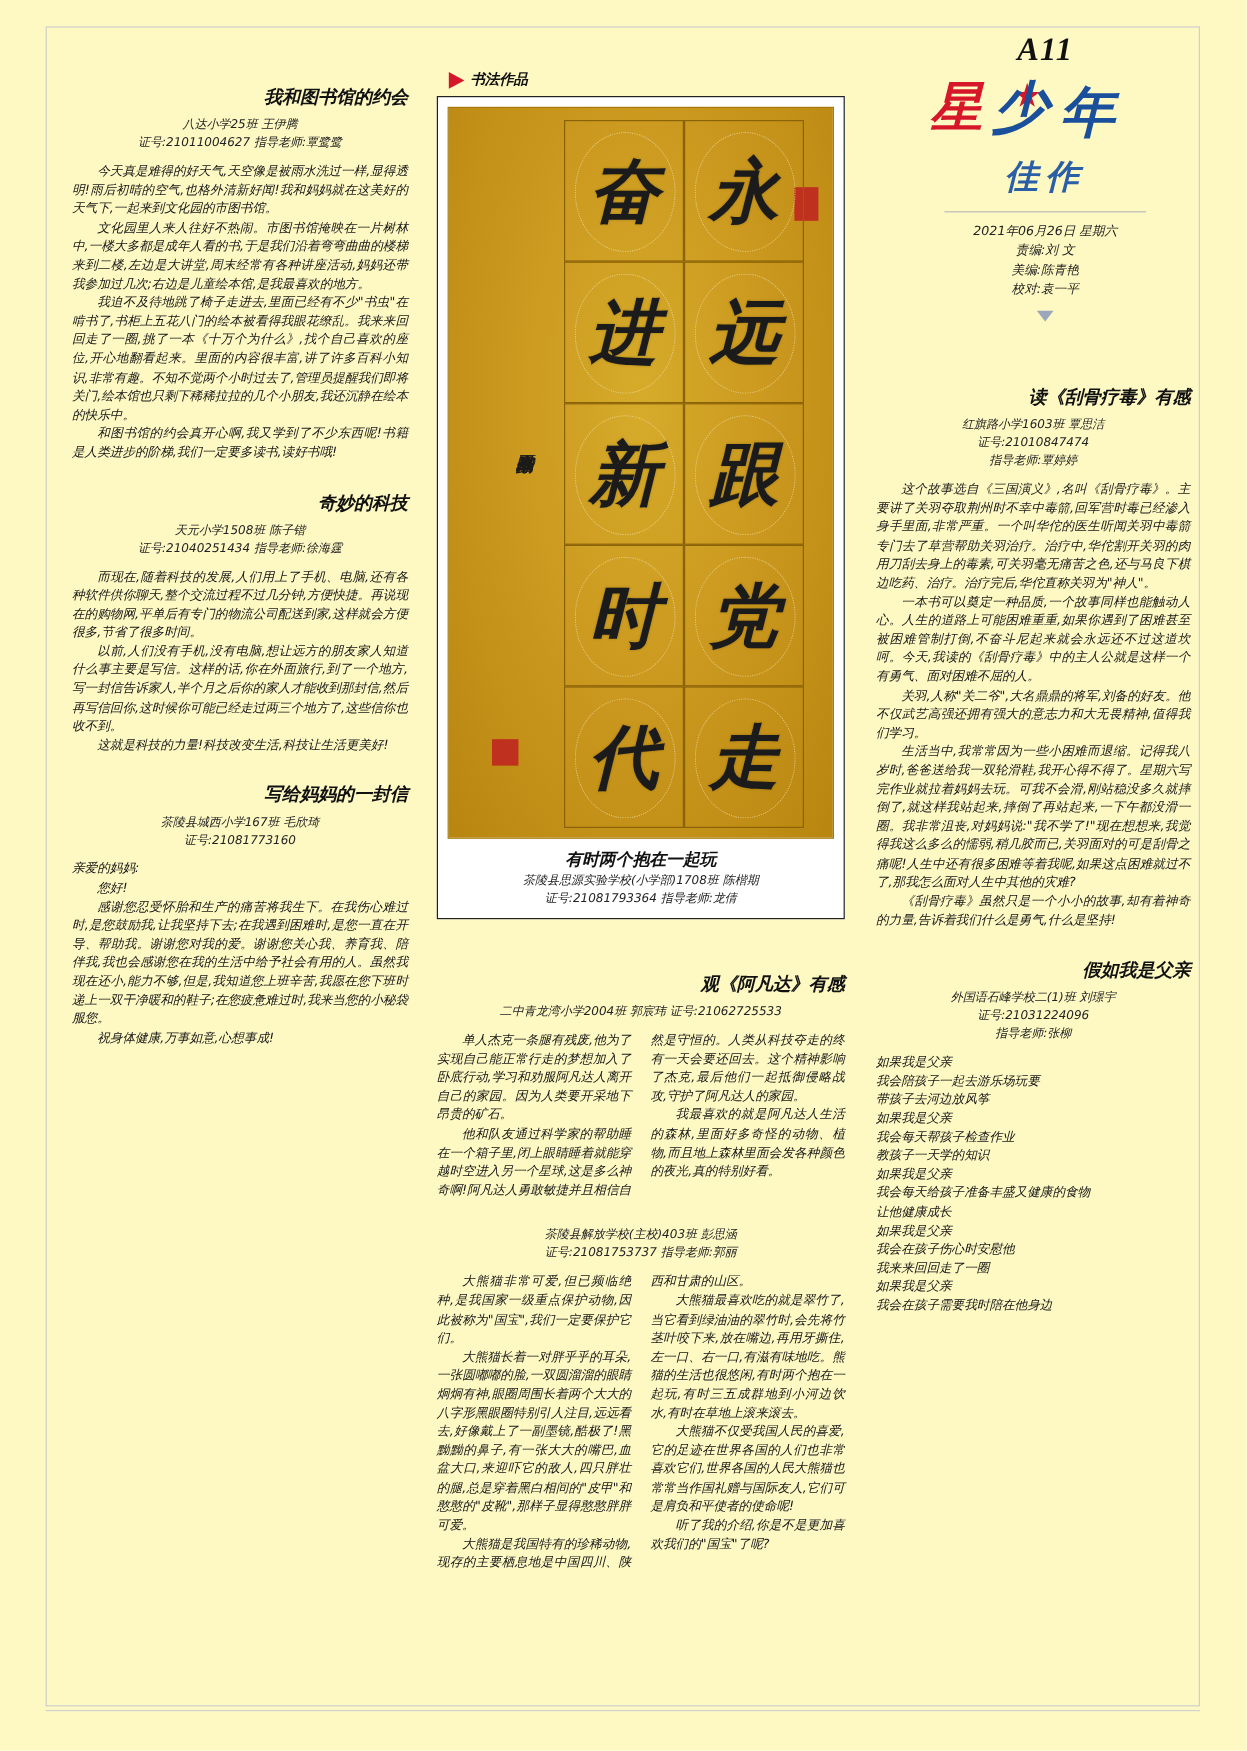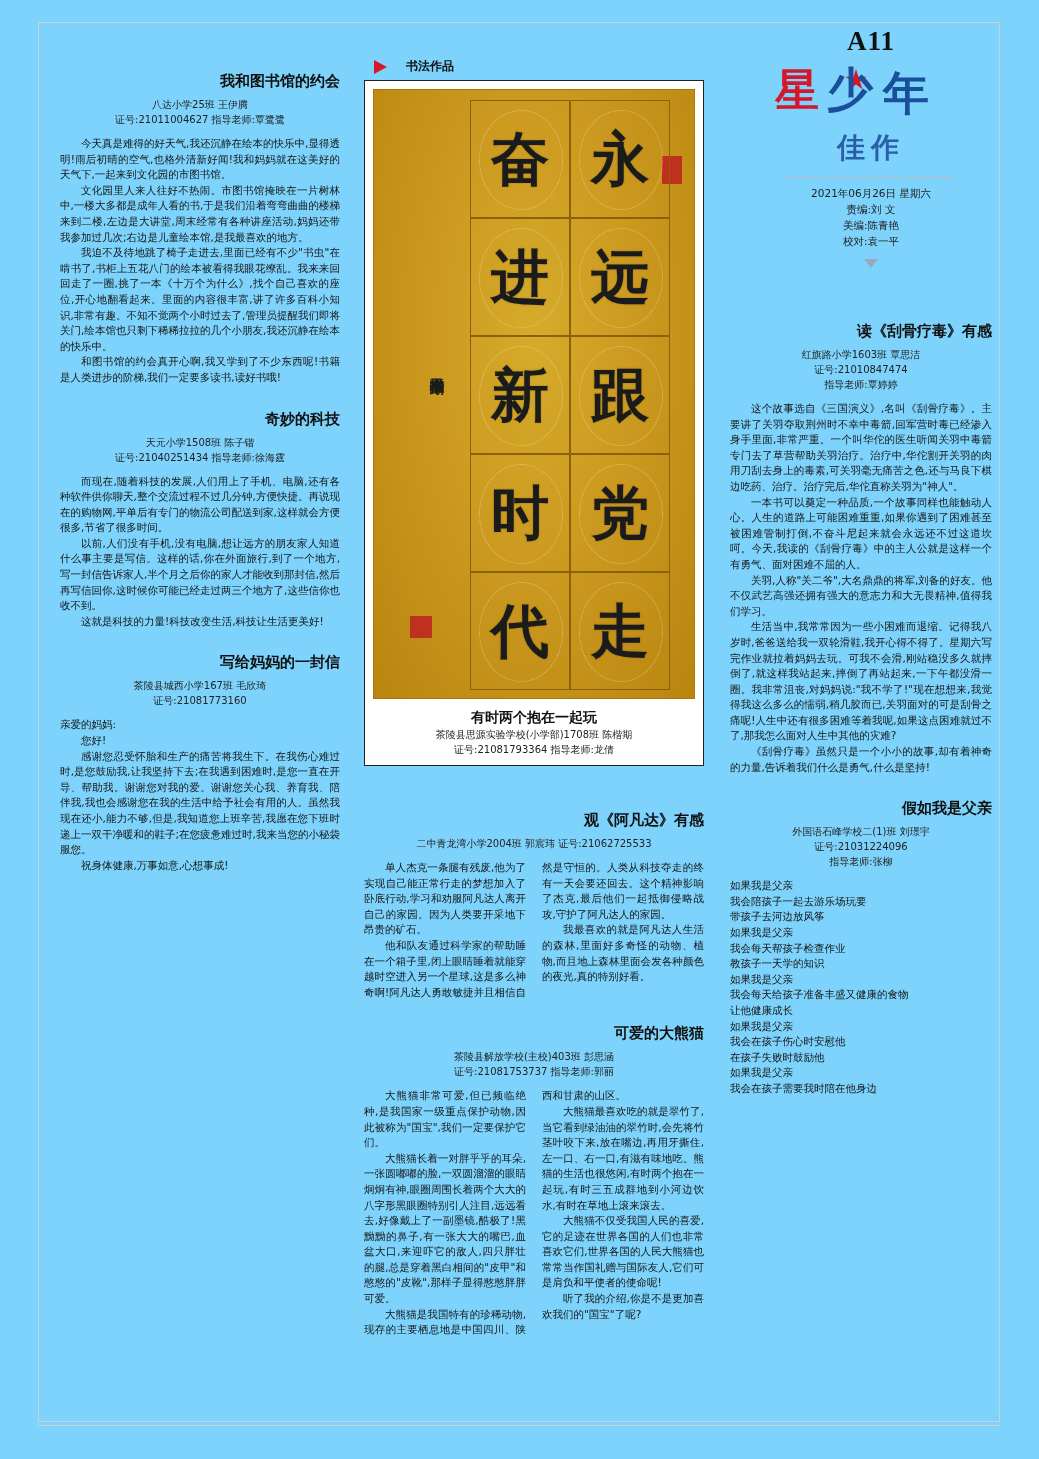--- a/index.html
+++ b/index.html
@@ -13,21 +13,22 @@
     font-family: "DejaVu Sans", "Liberation Sans", sans-serif;
     color: #111;
     position: relative;
     overflow: hidden;
   }
   .page {
     position: absolute;
     left: 0; top: 0;
     width: 1039px;
     height: 1459px;
-    background: #7dd3fc;
+    background: #fef9c3;
+    font-style: italic;
   }
   .frame {
     position: absolute;
     left: 38px; top: 22px;
     width: 962px;
     height: 1400px;
     border: 1px solid #cfcfcf;
     box-sizing: border-box;
   }
 
@@ -159,21 +160,21 @@
 
   
   .feature {
     position: absolute;
     left: 364px; top: 58px;
     width: 340px;
   }
   .feature-label {
     display: flex;
     align-items: center;
-    gap: 19px;
+    gap: 5px;
     margin-bottom: 5px;
     padding-left: 10px;
   }
   .flag {
     width: 0; height: 0;
     border-top: 7px solid transparent;
     border-bottom: 7px solid transparent;
     border-left: 13px solid #d6172a;
   }
   .feature-label-text {
@@ -353,21 +354,21 @@
     </div>
   </div>
 
   <div class="col col-1">
 
     <div class="article">
       <div class="art-title">我和图书馆的约会</div>
       <div class="art-byline">八达小学25班 王伊腾</div>
       <div class="art-byline">证号:21011004627 指导老师:覃鹭鹭</div>
       <div class="art-body">
-        <p>今天真是难得的好天气,我还沉静在绘本的快乐中,显得透明!雨后初晴的空气,也格外清新好闻!我和妈妈就在这美好的天气下,一起来到文化园的市图书馆。</p>
+        <p>今天真是难得的好天气,天空像是被雨水洗过一样,显得透明!雨后初晴的空气,也格外清新好闻!我和妈妈就在这美好的天气下,一起来到文化园的市图书馆。</p>
         <p>文化园里人来人往好不热闹。市图书馆掩映在一片树林中,一楼大多都是成年人看的书,于是我们沿着弯弯曲曲的楼梯来到二楼,左边是大讲堂,周末经常有各种讲座活动,妈妈还带我参加过几次;右边是儿童绘本馆,是我最喜欢的地方。</p>
         <p>我迫不及待地跳了椅子走进去,里面已经有不少"书虫"在啃书了,书柜上五花八门的绘本被看得我眼花缭乱。我来来回回走了一圈,挑了一本《十万个为什么》,找个自己喜欢的座位,开心地翻看起来。里面的内容很丰富,讲了许多百科小知识,非常有趣。不知不觉两个小时过去了,管理员提醒我们即将关门,绘本馆也只剩下稀稀拉拉的几个小朋友,我还沉静在绘本的快乐中。</p>
         <p>和图书馆的约会真开心啊,我又学到了不少东西呢!书籍是人类进步的阶梯,我们一定要多读书,读好书哦!</p>
       </div>
     </div>
 
     <div class="article">
       <div class="art-title">奇妙的科技</div>
       <div class="art-byline">天元小学1508班 陈子锴</div>
       <div class="art-byline">证号:21040251434 指导老师:徐海霆</div>
@@ -397,21 +398,20 @@
       <div class="art-title">观《阿凡达》有感</div>
       <div class="art-byline">二中青龙湾小学2004班 郭宸玮  证号:21062725533</div>
       <div class="art-body two-sub">
         <p>单人杰克一条腿有残废,他为了实现自己能正常行走的梦想加入了卧底行动,学习和劝服阿凡达人离开自己的家园。因为人类要开采地下昂贵的矿石。</p>
         <p>他和队友通过科学家的帮助睡在一个箱子里,闭上眼睛睡着就能穿越时空进入另一个星球,这是多么神奇啊!阿凡达人勇敢敏捷并且相信自然是守恒的。人类从科技夺走的终有一天会要还回去。这个精神影响了杰克,最后他们一起抵御侵略战攻,守护了阿凡达人的家园。</p>
         <p>我最喜欢的就是阿凡达人生活的森林,里面好多奇怪的动物、植物,而且地上森林里面会发各种颜色的夜光,真的特别好看。</p>
       </div>
     </div>
 
     <div class="article">
-      <div class="art-title">可爱的大熊猫</div>
       <div class="art-byline">茶陵县解放学校(主校)403班 彭思涵</div>
       <div class="art-byline">证号:21081753737 指导老师:郭丽</div>
       <div class="art-body two-sub">
         <p>大熊猫非常可爱,但已频临绝种,是我国家一级重点保护动物,因此被称为"国宝",我们一定要保护它们。</p>
         <p>大熊猫长着一对胖乎乎的耳朵,一张圆嘟嘟的脸,一双圆溜溜的眼睛炯炯有神,眼圈周围长着两个大大的八字形黑眼圈特别引人注目,远远看去,好像戴上了一副墨镜,酷极了!黑黝黝的鼻子,有一张大大的嘴巴,血盆大口,来迎吓它的敌人,四只胖壮的腿,总是穿着黑白相间的"皮甲"和憨憨的"皮靴",那样子显得憨憨胖胖可爱。</p>
         <p>大熊猫是我国特有的珍稀动物,现存的主要栖息地是中国四川、陕西和甘肃的山区。</p>
         <p>大熊猫最喜欢吃的就是翠竹了,当它看到绿油油的翠竹时,会先将竹茎叶咬下来,放在嘴边,再用牙撕住,左一口、右一口,有滋有味地吃。熊猫的生活也很悠闲,有时两个抱在一起玩,有时三五成群地到小河边饮水,有时在草地上滚来滚去。</p>
         <p>大熊猫不仅受我国人民的喜爱,它的足迹在世界各国的人们也非常喜欢它们,世界各国的人民大熊猫也常常当作国礼赠与国际友人,它们可是肩负和平使者的使命呢!</p>
         <p>听了我的介绍,你是不是更加喜欢我们的"国宝"了呢?</p>
       </div>
@@ -444,21 +444,21 @@
         <p>我会陪孩子一起去游乐场玩要</p>
         <p>带孩子去河边放风筝</p>
         <p>如果我是父亲</p>
         <p>我会每天帮孩子检查作业</p>
         <p>教孩子一天学的知识</p>
         <p>如果我是父亲</p>
         <p>我会每天给孩子准备丰盛又健康的食物</p>
         <p>让他健康成长</p>
         <p>如果我是父亲</p>
         <p>我会在孩子伤心时安慰他</p>
-        <p>在孩子失败时鼓励他</p>
+        <p>我来来回回走了一圈</p>
         <p>如果我是父亲</p>
         <p>我会在孩子需要我时陪在他身边</p>
       </div>
     </div>
   </div>
 
   <div class="bottom-rule"></div>
 </div>
 
 </body></html>

